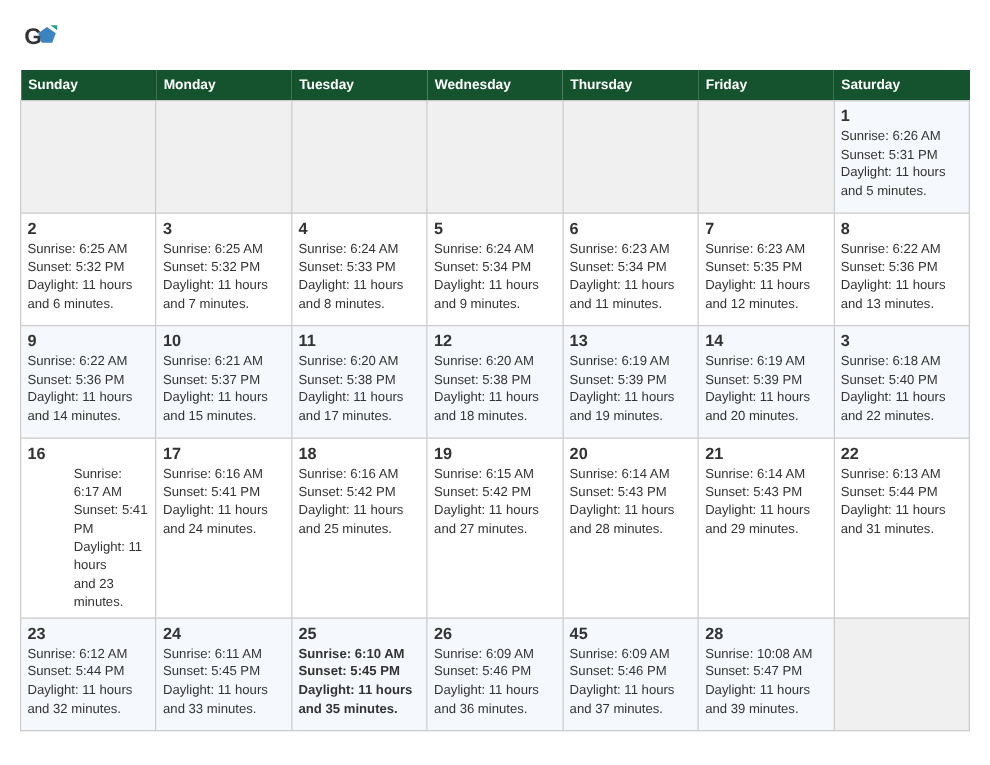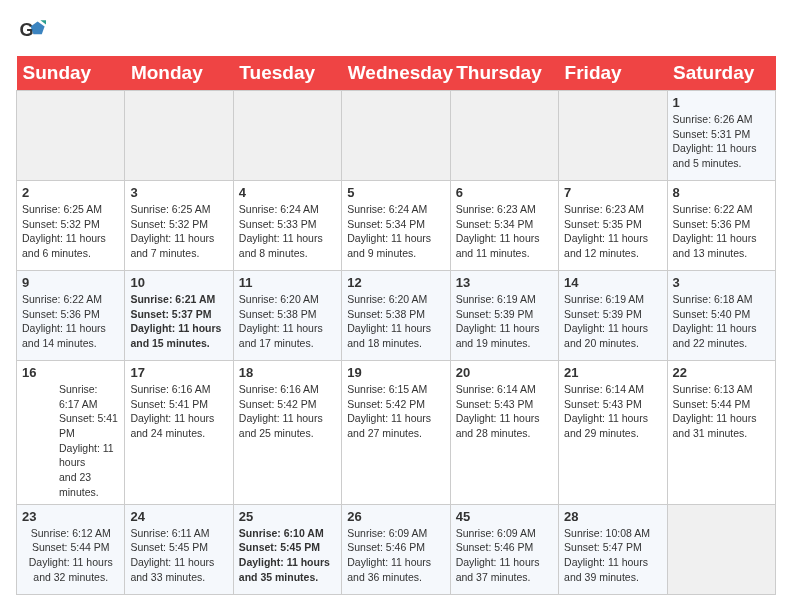--- a/index.html
+++ b/index.html
@@ -46,25 +46,25 @@
     .location-title {
       font-size: 16px;
       color: #555;
     }
     table {
       width: 100%;
       border-collapse: collapse;
       table-layout: fixed;
     }
     thead tr th {
-      background-color: #ef4444;
+      background-color: #14532d;
       color: #fff;
       text-align: left;
       padding: 6px 6px;
-      font-size: 19px;
+      font-size: 11px;
       font-weight: bold;
     }
     tbody tr td {
       vertical-align: top;
       border: 1px solid #ccc;
       padding: 4px 5px;
       font-size: 11px;
       color: #333;
       height: 90px;
       width: calc(100% / 7);
@@ -196,21 +196,21 @@
       <tr>
         <td>
           <span class="day-num">9</span>
           <div class="day-info" style="white-space: pre-line;">Sunrise: 6:22 AM
 Sunset: 5:36 PM
 Daylight: 11 hours
 and 14 minutes.</div>
         </td>
         <td>
           <span class="day-num">10</span>
-          <div class="day-info" style="white-space: pre-line; font-weight: bold;">Sunrise: 6:21 AM
+          <div class="day-info" style="white-space: pre-line;">Sunrise: 6:21 AM
 Sunset: 5:37 PM
 Daylight: 11 hours
 and 15 minutes.</div>
         </td>
         <td>
           <span class="day-num">11</span>
           <div class="day-info" style="white-space: pre-line;">Sunrise: 6:20 AM
 Sunset: 5:38 PM
 Daylight: 11 hours
 and 17 minutes.</div>
@@ -291,21 +291,21 @@
           <span class="day-num">22</span>
           <div class="day-info" style="white-space: pre-line;">Sunrise: 6:13 AM
 Sunset: 5:44 PM
 Daylight: 11 hours
 and 31 minutes.</div>
         </td>
       </tr>
       <tr>
         <td>
           <span class="day-num">23</span>
-          <div class="day-info" style="white-space: pre-line; text-align: center;">Sunrise: 6:12 AM
+          <div class="day-info" style="white-space: pre-line;">Sunrise: 6:12 AM
 Sunset: 5:44 PM
 Daylight: 11 hours
 and 32 minutes.</div>
         </td>
         <td>
           <span class="day-num">24</span>
           <div class="day-info" style="white-space: pre-line;">Sunrise: 6:11 AM
 Sunset: 5:45 PM
 Daylight: 11 hours
 and 33 minutes.</div>

